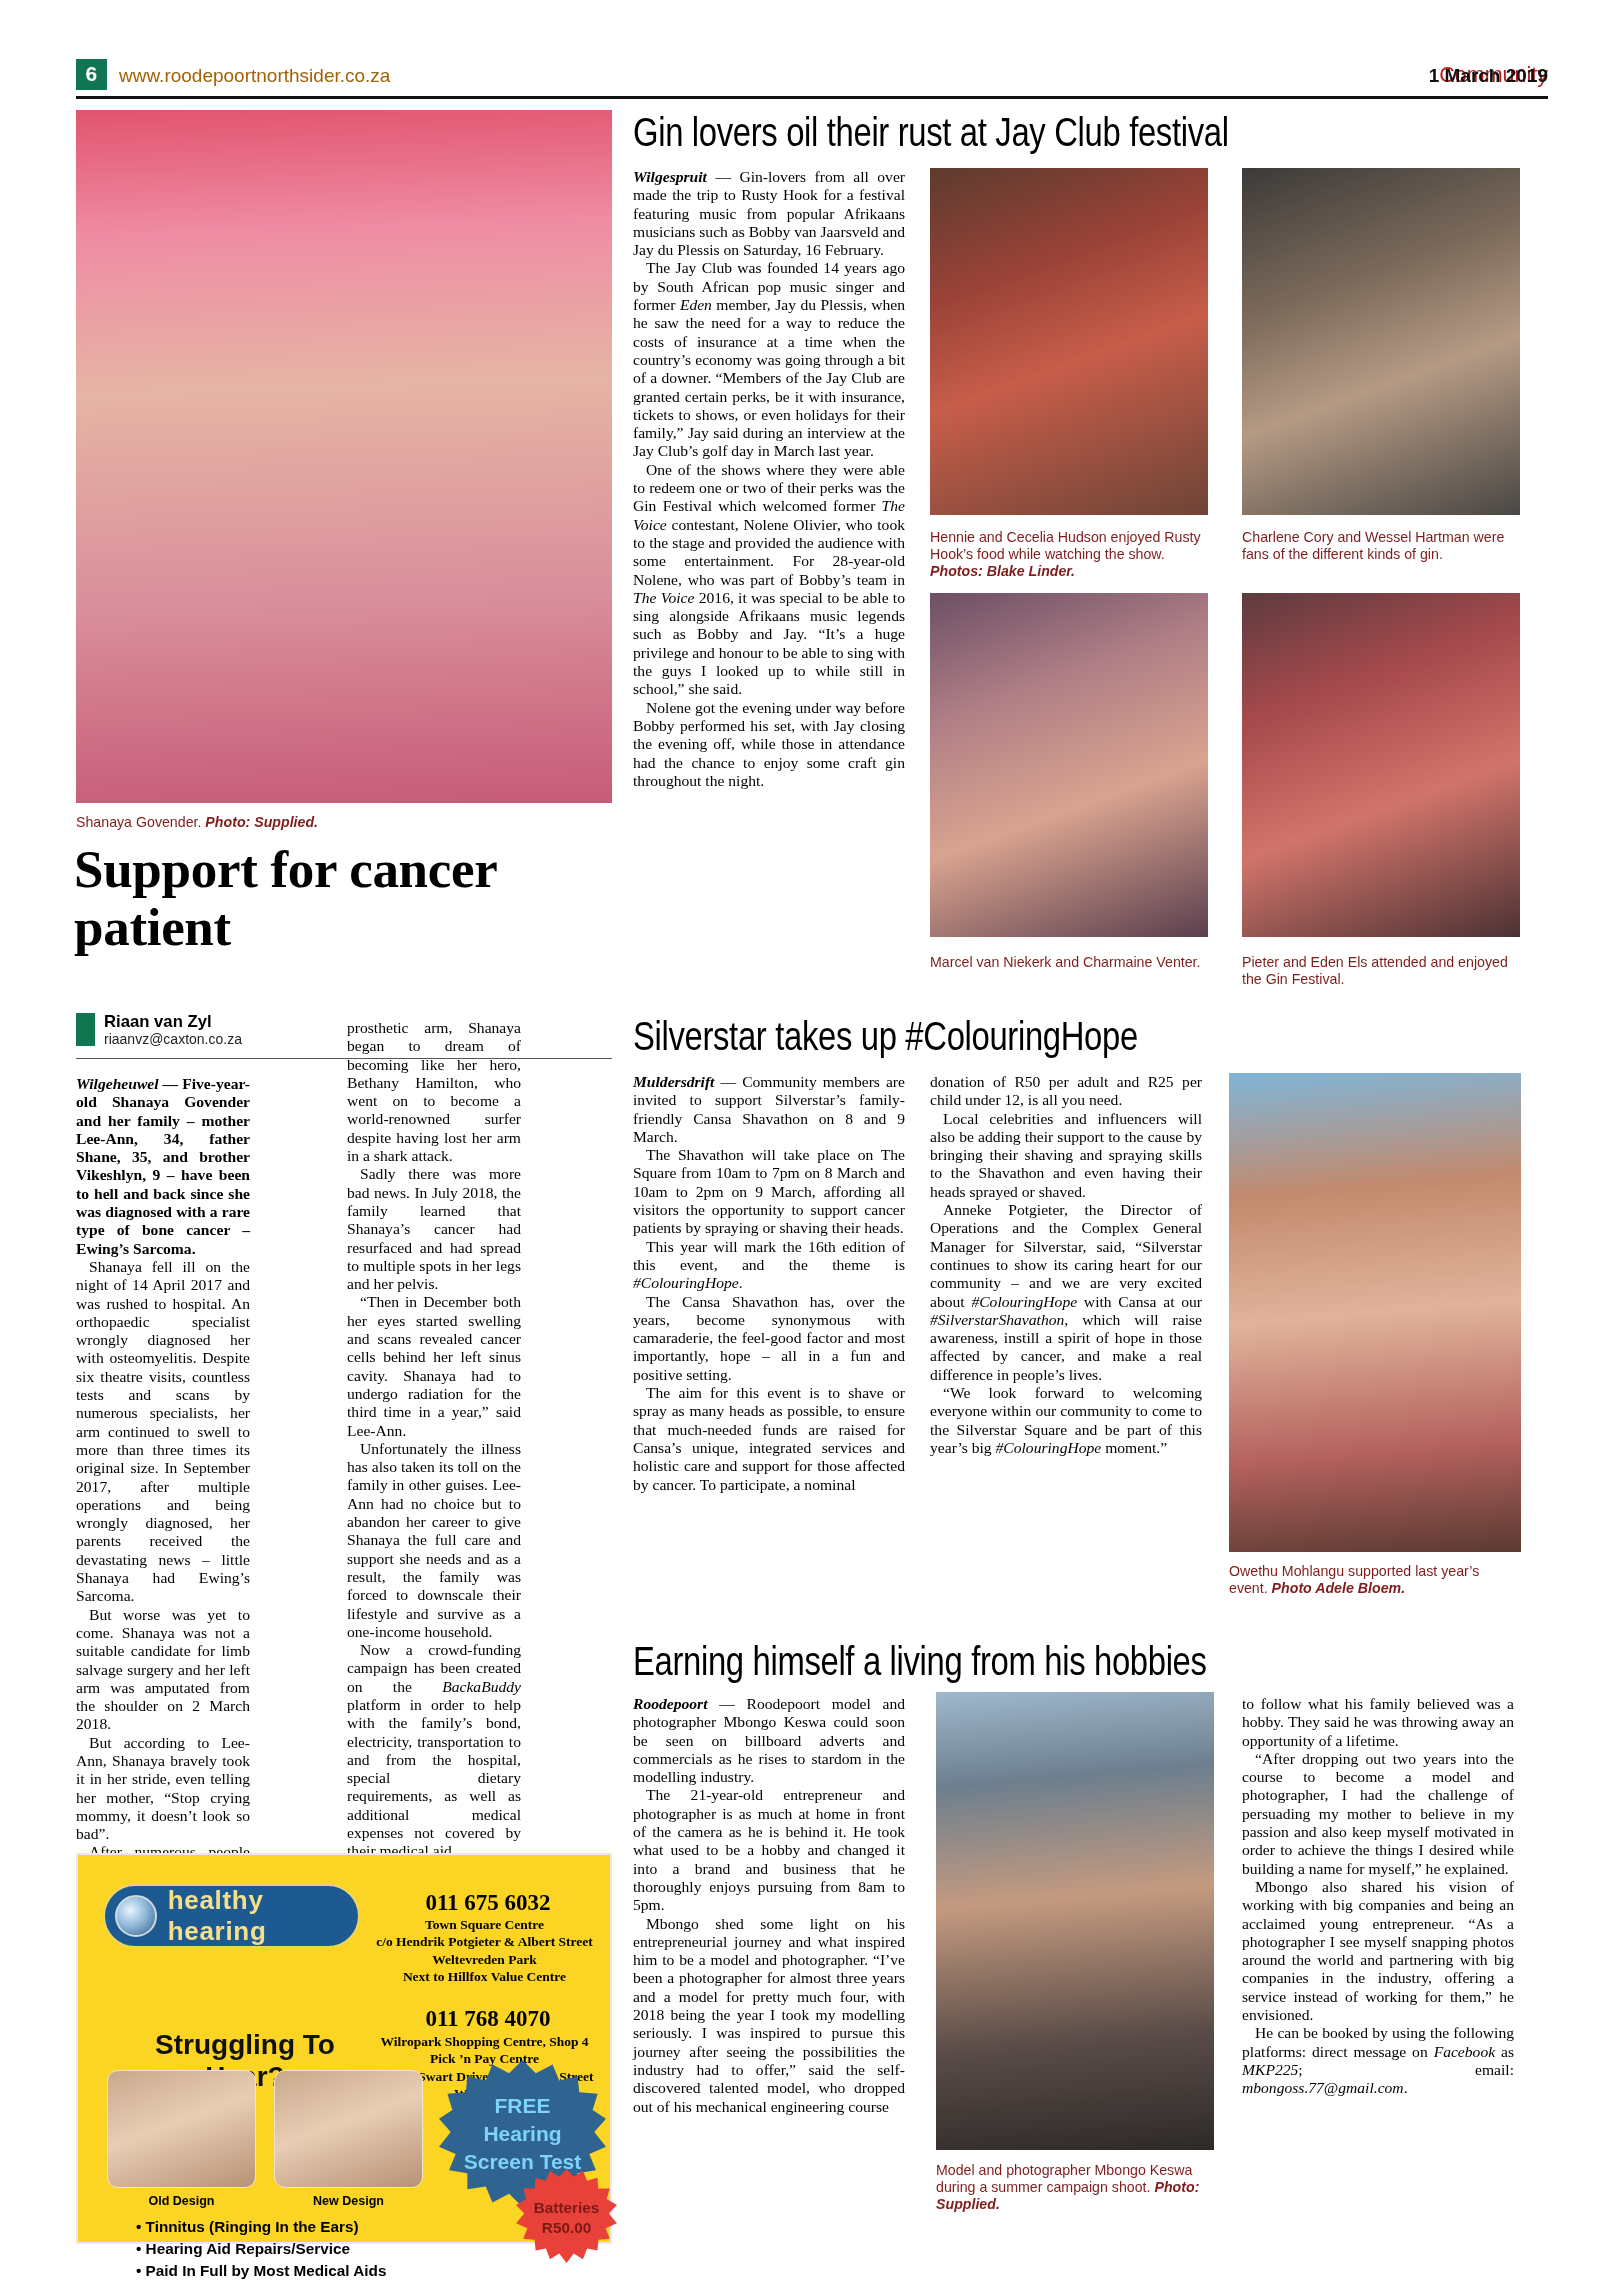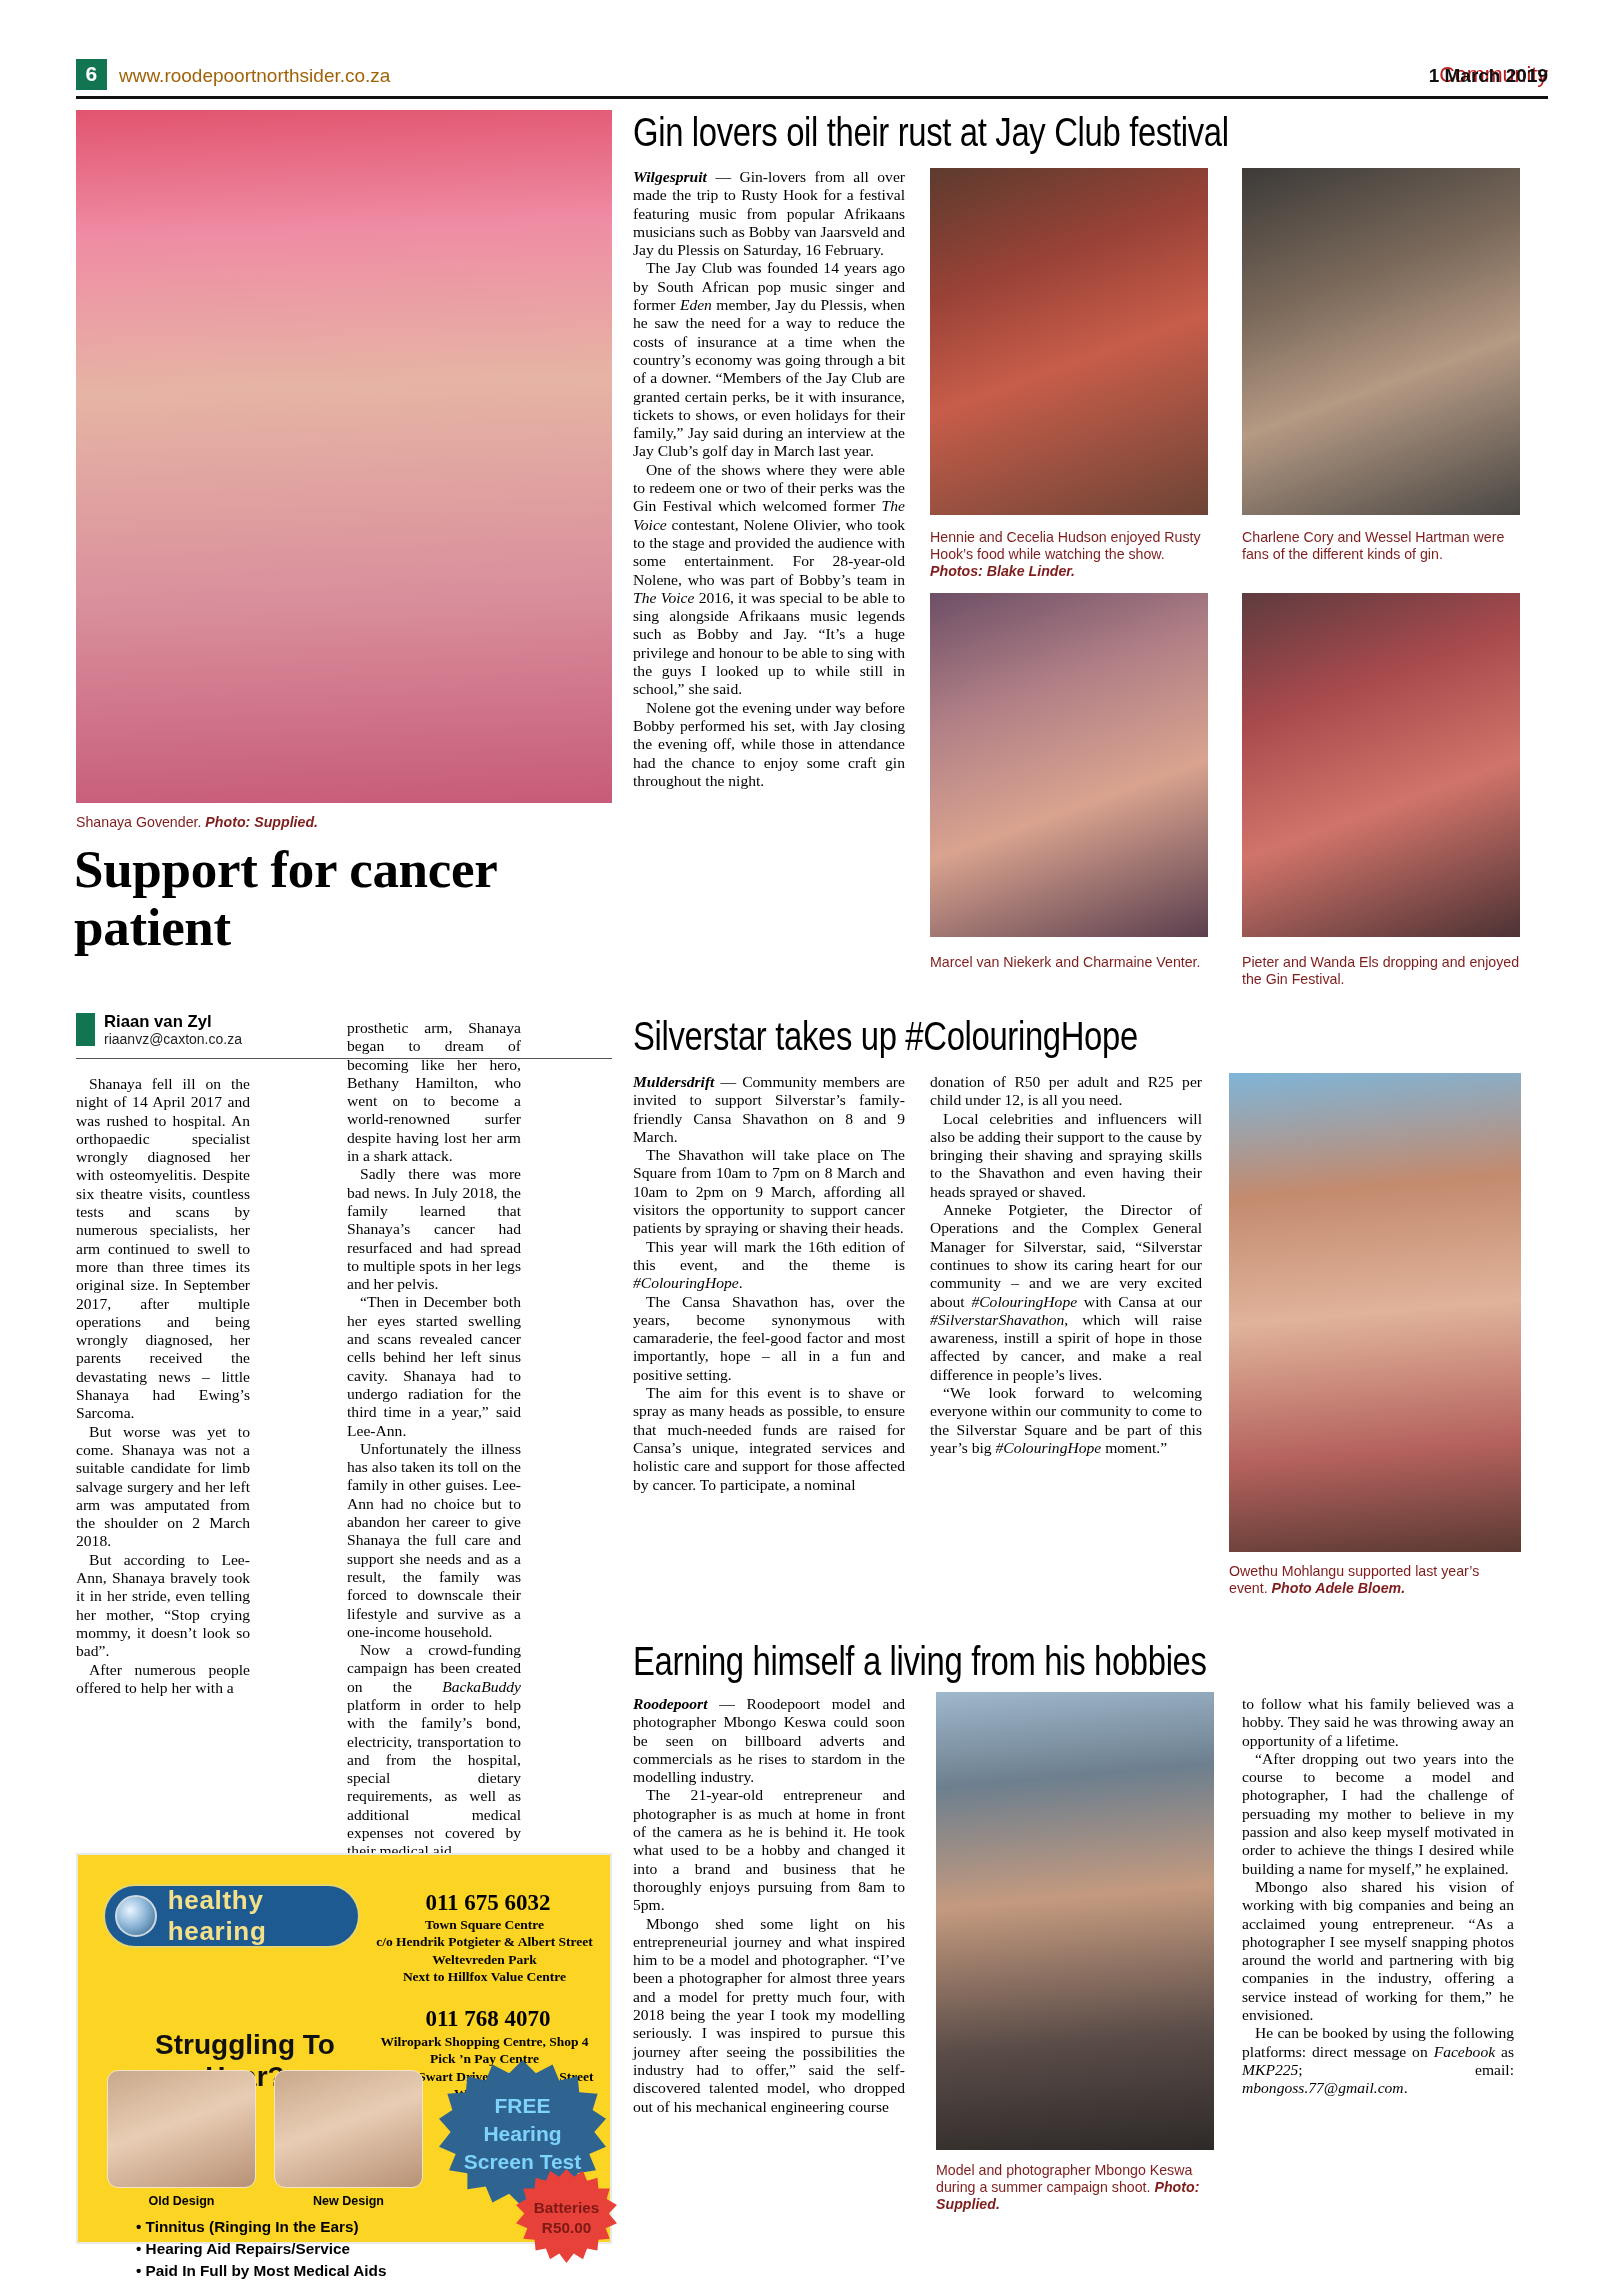--- a/index.html
+++ b/index.html
@@ -170,20 +170,21 @@
   <div class="lead-headline">Support for cancer patient</div>
 
   <div class="byline-wrap">
     <div class="byline-swatch"></div>
     <div class="byline-name">Riaan van Zyl</div>
     <div class="byline-mail">riaanvz@caxton.co.za</div>
   </div>
   <div class="byline-rule"></div>
 
   <div class="col" id="lead-col1" style="left:76px; top:1075px; width:174px; height:757px;">
+      <p class="lead"><span class="dateline">Wilgeheuwel</span> — Five-year-old Shanaya Govender and her family – mother Lee-Ann, 34, father Shane, 35, and brother Vikeshlyn, 9 – have been to hell and back since she was diagnosed with a rare type of bone cancer – Ewing’s Sarcoma.</p>
       <p class="">Shanaya fell ill on the night of 14 April 2017 and was rushed to hospital. An orthopaedic specialist wrongly diagnosed her with osteomyelitis. Despite six theatre visits, countless tests and scans by numerous specialists, her arm continued to swell to more than three times its original size. In September 2017, after multiple operations and being wrongly diagnosed, her parents received the devastating news – little Shanaya had Ewing’s Sarcoma.</p>
       <p class="">But worse was yet to come. Shanaya was not a suitable candidate for limb salvage surgery and her left arm was amputated from the shoulder on 2 March 2018.</p>
       <p class="">But according to Lee-Ann, Shanaya bravely took it in her stride, even telling her mother, “Stop crying mommy, it doesn’t look so bad”.</p>
       <p class="">After numerous people offered to help her with a</p>
     </div>
   <div class="col" id="lead-col2" style="left:347px; top:1019px; width:174px; height:812px;">
       <p class="first">prosthetic arm, Shanaya began to dream of becoming like her hero, Bethany Hamilton, who went on to become a world-renowned surfer despite having lost her arm in a shark attack.</p>
       <p class="">Sadly there was more bad news. In July 2018, the family learned that Shanaya’s cancer had resurfaced and had spread to multiple spots in her legs and her pelvis.</p>
       <p class="">“Then in December both her eyes started swelling and scans revealed cancer cells behind her left sinus cavity. Shanaya had to undergo radiation for the third time in a year,” said Lee-Ann.</p>
       <p class="">Unfortunately the illness has also taken its toll on the family in other guises. Lee-Ann had no choice but to abandon her career to give Shanaya the full care and support she needs and as a result, the family was forced to downscale their lifestyle and survive as a one-income household.</p>
@@ -234,21 +235,21 @@
     <span>Hennie and Cecelia Hudson enjoyed Rusty Hook’s food while watching the show. </span><b>Photos: Blake Linder.</b>
   </div>
 
   <div class="photo ph3" style="left:1242px; top:168px; width:278px; height:347px;"></div>
   <div class="caption" style="left:1242px; top:529px; width:278px;">Charlene Cory and Wessel Hartman were fans of the different kinds of gin.</div>
 
   <div class="photo ph4" style="left:930px; top:593px; width:278px; height:344px;"></div>
   <div class="caption" style="left:930px; top:954px; width:278px;">Marcel van Niekerk and Charmaine Venter.</div>
 
   <div class="photo ph5" style="left:1242px; top:593px; width:278px; height:344px;"></div>
-  <div class="caption" style="left:1242px; top:954px; width:278px;">Pieter and Wanda Els dropping and enjoyed the Gin Festival.</div>
+  <div class="caption" style="left:1242px; top:954px; width:278px;">Pieter and Eden Els attended and enjoyed the Gin Festival.</div>
 
   <div class="sec-head" style="left:633px; top:1015px; width:1076px;">Silverstar takes up #ColouringHope</div>
   <div class="col" id="ss-col1" style="left:633px; top:1073px; width:272px; height:555px;">
       <p class="first"><span class="dateline">Muldersdrift</span> — Community members are invited to support Silverstar’s family-friendly Cansa Shavathon on 8 and 9 March.</p>
       <p class="">The Shavathon will take place on The Square from 10am to 7pm on 8 March and 10am to 2pm on 9 March, affording all visitors the opportunity to support cancer patients by spraying or shaving their heads.</p>
       <p class="">This year will mark the 16th edition of this event, and the theme is <em>#ColouringHope</em>.</p>
       <p class="">The Cansa Shavathon has, over the years, become synonymous with camaraderie, the feel-good factor and most importantly, hope – all in a fun and positive setting.</p>
       <p class="">The aim for this event is to shave or spray as many heads as possible, to ensure that much-needed funds are raised for Cansa’s unique, integrated services and holistic care and support for those affected by cancer. To participate, a nominal</p>
     </div>
   <div class="col" id="ss-col2" style="left:930px; top:1073px; width:272px; height:555px;">

